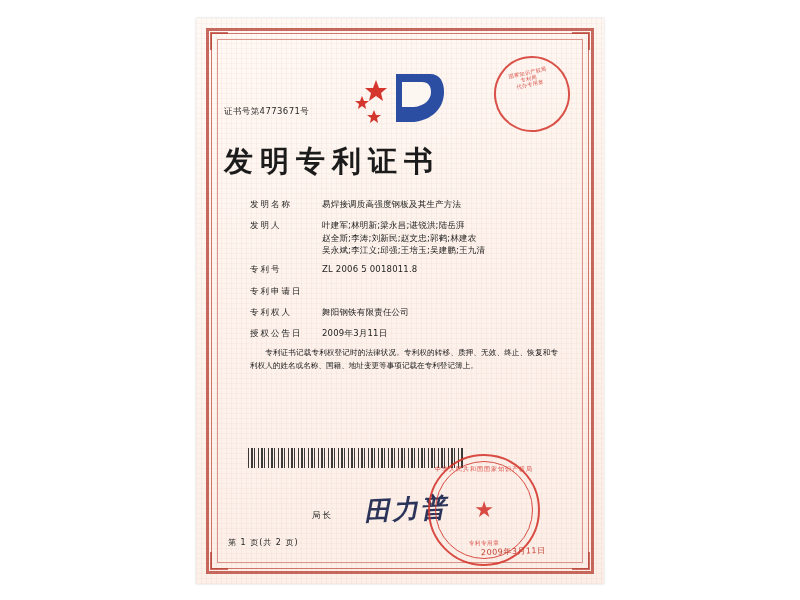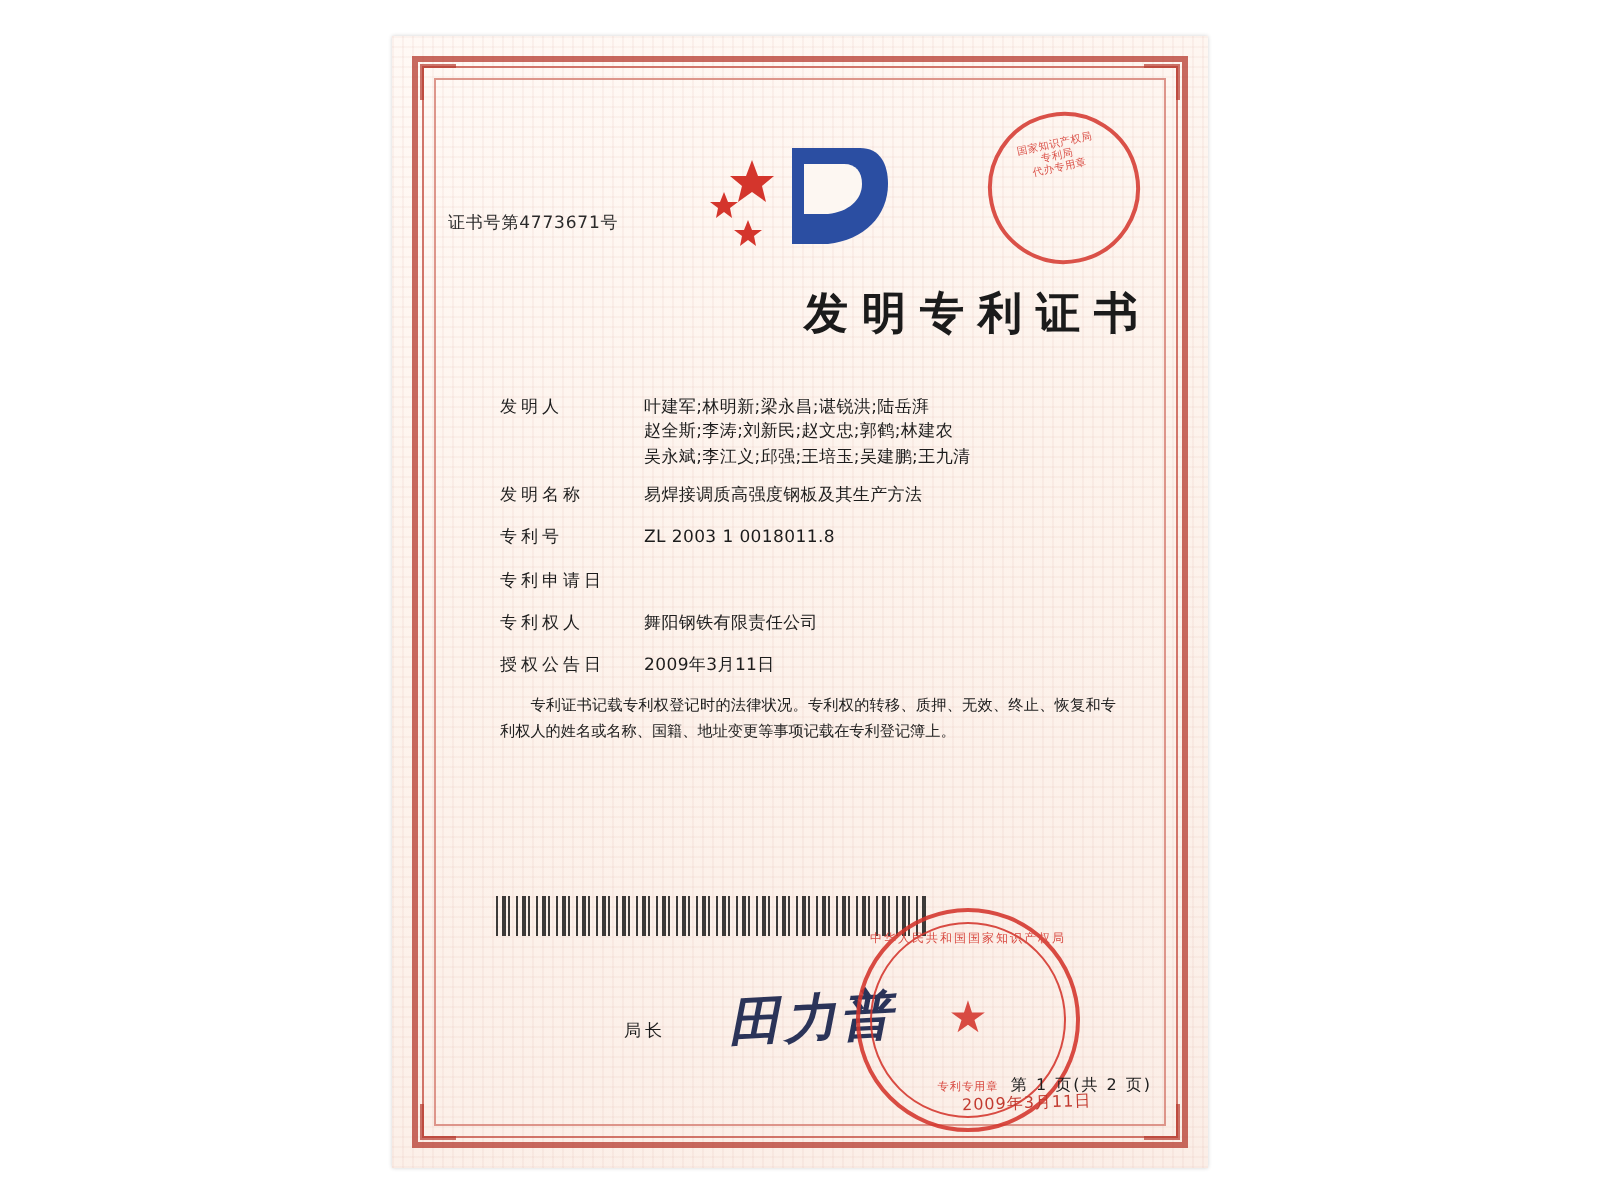--- a/index.html
+++ b/index.html
@@ -132,23 +132,23 @@
     letter-spacing: 0.3px;
     box-sizing: border-box;
   }
   .top-seal .ring-text span { display: block; }
 
   .main-title {
     position: absolute;
     left: 0;
     right: 0;
     top: 96px;
-    text-align: right;
+    text-align: left;
     font-family: "DejaVu Serif", "Liberation Serif", serif;
-    font-size: 22px;
+    font-size: 29px;
     font-weight: bold;
     letter-spacing: 7px;
     color: #1b1b1b;
   }
 
   
   .fields {
     position: absolute;
     left: 26px;
     right: 18px;
@@ -284,21 +284,21 @@
     letter-spacing: 0.5px;
     transform: rotate(-2deg);
   }
 
   
   .page-footer {
     position: absolute;
     left: 4px;
     right: 0;
     bottom: 8px;
-    text-align: right;
+    text-align: left;
     font-size: 8px;
     letter-spacing: 1px;
     color: #1d1d1d;
   }
 </style>
 </head>
 <body>
 
 <div id="page">
 
@@ -331,40 +331,40 @@
           <span>国家知识产权局</span>
           <span>专利局</span>
           <span>代办专用章</span>
         </div>
       </div>
 
       <div class="main-title">发明专利证书</div>
 
       <div class="fields">
 
+        <div class="frow">
+          <div class="flabel">发明名称</div>
+          <div class="fvalue">
+            <span class="line">易焊接调质高强度钢板及其生产方法</span>
+          </div>
+        </div>
+
         <div class="frow tight">
           <div class="flabel">发明人</div>
           <div class="fvalue">
             <span class="line">叶建军;林明新;梁永昌;谌锐洪;陆岳湃</span>
             <span class="line">赵全斯;李涛;刘新民;赵文忠;郭鹤;林建农</span>
             <span class="line">吴永斌;李江义;邱强;王培玉;吴建鹏;王九清</span>
           </div>
         </div>
 
         <div class="frow">
-          <div class="flabel">发明名称</div>
-          <div class="fvalue">
-            <span class="line">易焊接调质高强度钢板及其生产方法</span>
-          </div>
-        </div>
-
-        <div class="frow">
           <div class="flabel">专利号</div>
           <div class="fvalue">
-            <span class="line">ZL 2003 1 0018011.8</span>
+            <span class="line">ZL 2006 5 0018011.8</span>
           </div>
         </div>
 
         <div class="frow">
           <div class="flabel">专利申请日</div>
         </div>
 
         <div class="frow">
           <div class="flabel">专利权人</div>
           <div class="fvalue">

